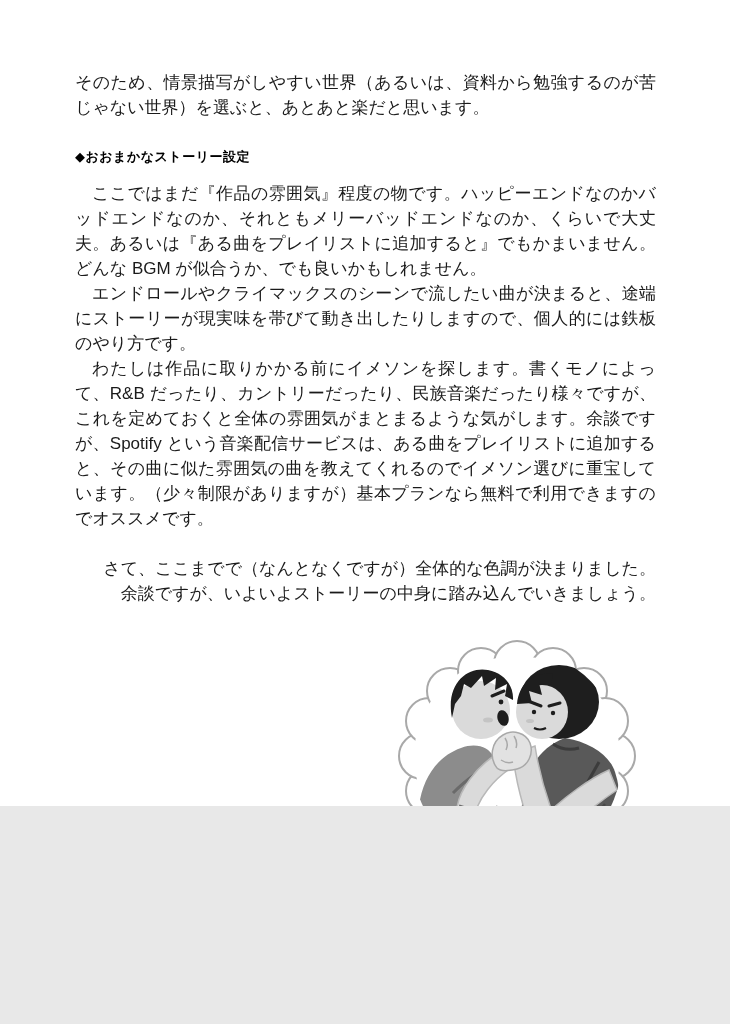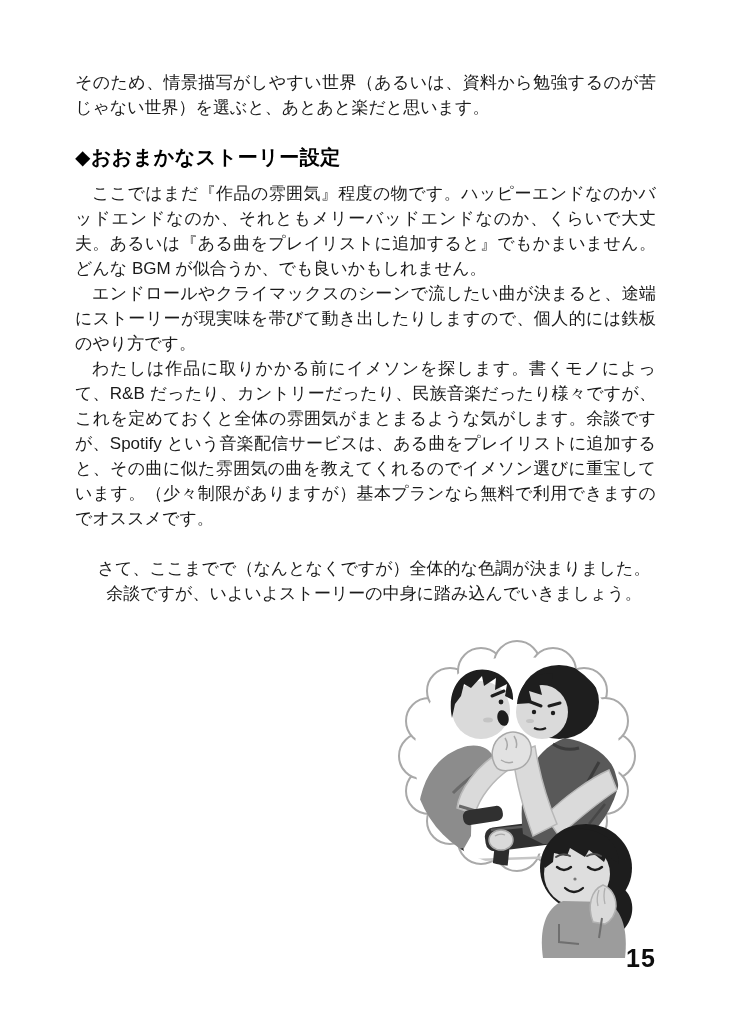--- a/index.html
+++ b/index.html
@@ -1,18 +1,18 @@
 <!DOCTYPE html>
 <html lang="ja"><head>
 <meta charset="utf-8">
 <style>
   html,body{margin:0;padding:0;background:#e8e8e8;}
   .page{
     position:relative;
-    width:730px;height:1024px;
+    width:730px;height:806px;
     background:#ffffff;
     margin:0 auto;
     font-family:"Liberation Sans","DejaVu Sans",sans-serif;
     color:#1a1a1a;
     overflow:hidden;
   }
   .content{
     position:absolute;
     left:75px;top:70px;width:581px;
   }
@@ -20,27 +20,27 @@
     margin:0;
     font-size:17px;
     line-height:25px;
     text-align:justify;
     color:#1a1a1a;
   }
   .para.indent{text-indent:1em;}
   .para.gap-above{margin-top:25px;}
   .section-heading{
     margin:23px 0 10px 0;
-    font-size:20px;
+    font-size:13px;
     line-height:28px;
     font-weight:bold;
     color:#000;
     letter-spacing:0.5px;
   }
-  .closing .para{text-align:center;}
+  .closing .para{text-align:right;}
   .illustration{
     position:absolute;
     left:393px;top:638px;
     width:250px;height:320px;
   }
   .page-number{
     position:absolute;
     left:626px;top:944px;
     font-size:25px;
     font-weight:bold;

